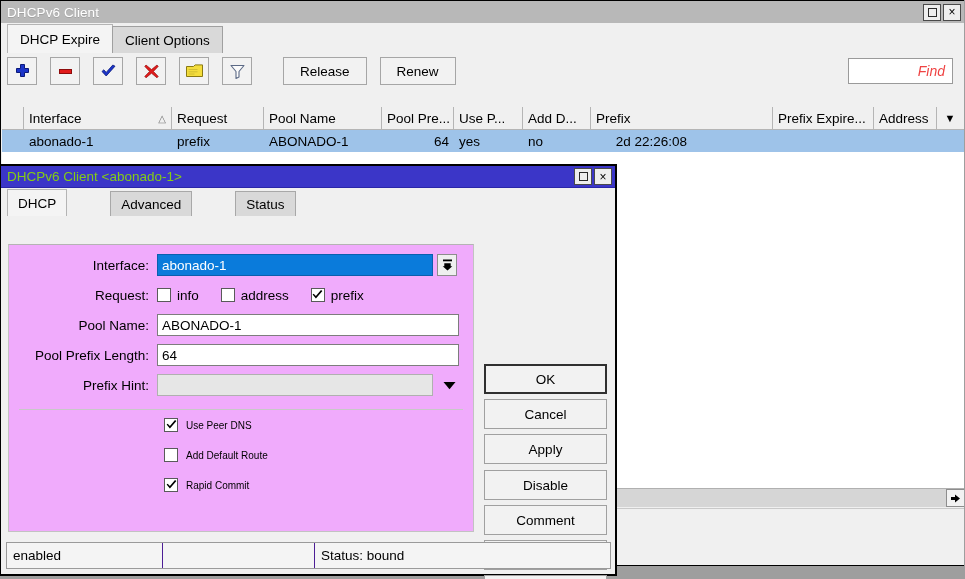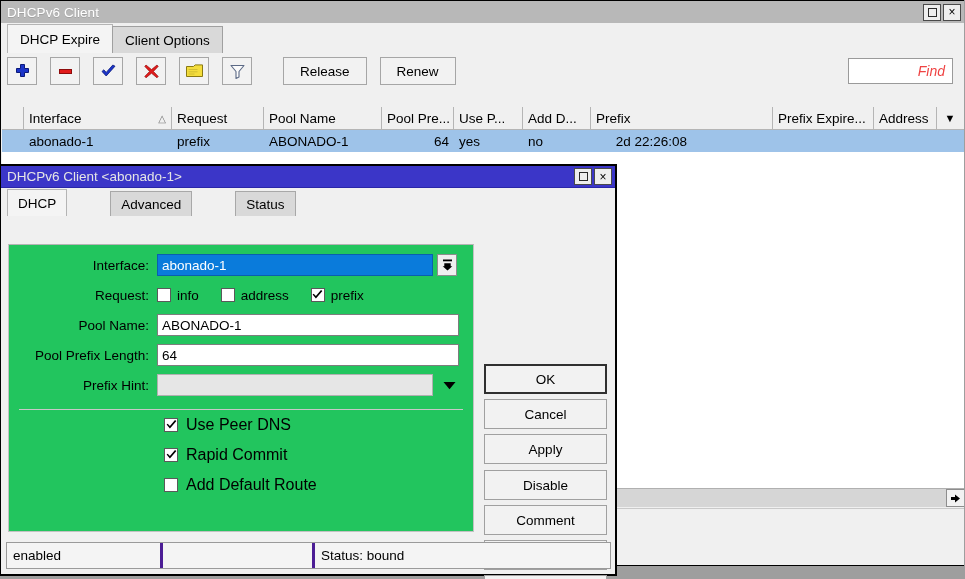--- a/index.html
+++ b/index.html
@@ -247,21 +247,21 @@
   #dlg-titlebar {
     height: 22px;
     background: #3b36c8;
     display: flex;
     align-items: center;
     padding-left: 6px;
     box-sizing: border-box;
     border-bottom: 1px solid #2a26a8;
   }
   #dlg-titlebar .title-text {
-    color: #e5e5e5;
+    color: #84cc16;
     font-size: 13.5px;
   }
   #dlg-tabs {
     height: 28px;
     display: flex;
     align-items: flex-end;
     padding-left: 6px;
     box-sizing: border-box;
     background: #f0f0f0;
     gap: 44px;
@@ -282,21 +282,21 @@
     background: #f4f4f4;
     border-color: #b4b4b4;
     height: 27px;
   }
 
   #dlg-body {
     position: absolute;
     left: 7px; top: 78px;
     width: 466px;
     height: 288px;
-    background: #22c55e;
+    background: #f0abfc;
     border: 1px solid #c2c2c2;
     border-top: 1px solid #b4b4b4;
     box-sizing: border-box;
   }
   .form-row {
     display: flex;
     align-items: center;
     height: 28px;
     margin-bottom: 2px;
   }
@@ -365,21 +365,21 @@
     height: 1px;
     background: #c8c8c8;
     margin: 10px 10px 0 10px;
   }
   .stack-cbx {
     display: flex;
     align-items: center;
     height: 30px;
     padding-left: 155px;
   }
-  .stack-cbx .lbl { margin-left: 8px; font-size: 16px; }
+  .stack-cbx .lbl { margin-left: 8px; font-size: 10px; }
 
   
   #dlg-buttons {
     position: absolute;
     left: 483px; top: 198px;
     width: 123px;
   }
   .dbtn {
     width: 123px;
     height: 30px;
@@ -407,21 +407,21 @@
     display: flex;
     align-items: center;
   }
   #dlg-statusbar .seg {
     height: 100%;
     display: flex;
     align-items: center;
     padding-left: 6px;
     font-size: 13.5px;
     box-sizing: border-box;
-    border-right: 3px solid #4c1d95;
+    border-right: 1px solid #4c1d95;
   }
   #dlg-statusbar .seg:last-child { border-right: none; }
 </style>
 </head>
 <body>
 
 <div id="screen">
 
   <div id="main-window">
 
@@ -641,32 +641,32 @@
       <div class="stack-cbx">
         <span class="cbx">
           <svg width="11" height="10" viewBox="0 0 11 10">
               <path d="M0.6 4.6 L3.9 8.6 L10.4 0.9 L9 0 L3.9 6.1 L1.7 3.7 Z" fill="#000"></path>
             </svg>
         </span>
         <span class="lbl">Use Peer DNS</span>
       </div>
 
       <div class="stack-cbx">
+        <span class="cbx"></span>
+        <span class="lbl">Add Default Route</span>
+      </div>
+
+      <div class="stack-cbx">
         <span class="cbx">
           <svg width="11" height="10" viewBox="0 0 11 10">
               <path d="M0.6 4.6 L3.9 8.6 L10.4 0.9 L9 0 L3.9 6.1 L1.7 3.7 Z" fill="#000"></path>
             </svg>
         </span>
         <span class="lbl">Rapid Commit</span>
       </div>
-
-      <div class="stack-cbx">
-        <span class="cbx"></span>
-        <span class="lbl">Add Default Route</span>
-      </div>
     </div>
 
     <div id="dlg-buttons">
         <div class="dbtn default">
           <span>OK</span>
         </div>
         <div class="dbtn">
           <span>Cancel</span>
         </div>
         <div class="dbtn">

